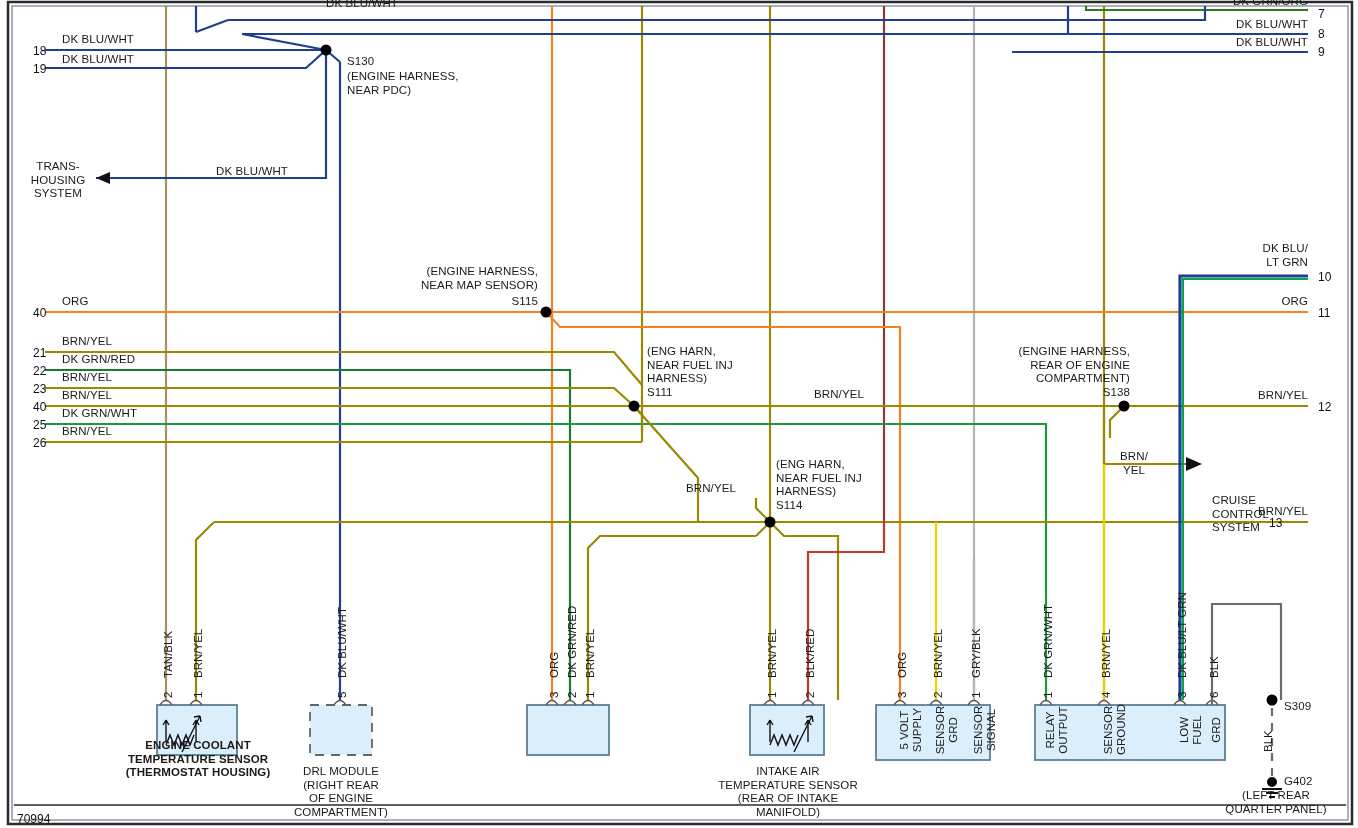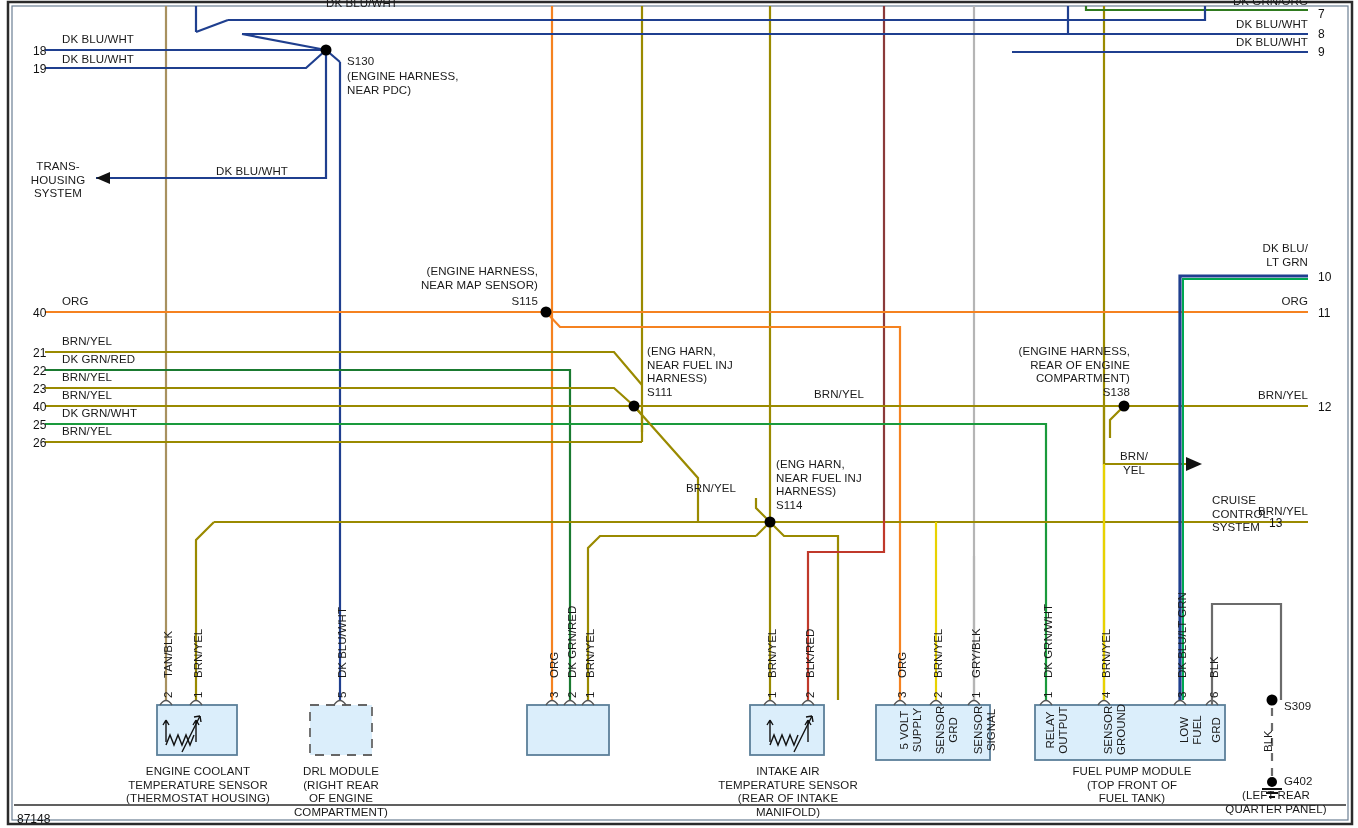--- a/index.html
+++ b/index.html
@@ -295,21 +295,21 @@
   <div class="lbl c" style="left: 1108px; top: 438px; width: 52px; white-space: pre-line; margin-top: 12px;">BRN/
 YEL</div>
 
   <div class="lbl" style="left:814px;top:388px;">BRN/YEL</div>
   <div class="lbl" style="left:686px;top:482px;">BRN/YEL</div>
 
   <div class="pin" style="left:162px;top:698px;">2</div>
   <div class="vlbl" style="left:162px;top:678px;">TAN/BLK</div>
   <div class="pin" style="left:192px;top:698px;">1</div>
   <div class="vlbl" style="left:192px;top:678px;">BRN/YEL</div>
-  <div class="lbl c" style="left: 120px; top: 765px; width: 156px; white-space: pre-line;">ENGINE COOLANT
+  <div class="lbl c" style="left: 120px; top: 739px; width: 156px; white-space: pre-line; font-weight: bold;">ENGINE COOLANT
 TEMPERATURE SENSOR
 (THERMOSTAT HOUSING)</div>
 
   <div class="pin" style="left:336px;top:698px;">5</div>
   <div class="vlbl" style="left:336px;top:678px;">DK BLU/WHT</div>
   <div class="lbl c" style="left: 283px; top: 765px; width: 116px; white-space: pre-line;">DRL MODULE
 (RIGHT REAR
 OF ENGINE
 COMPARTMENT)</div>
 
@@ -357,19 +357,16 @@
 
   <div class="pin" style="left:1176px;top:698px;">3</div>
   <div class="vlbl" style="left:1176px;top:678px;">DK BLU/LT GRN</div>
   <div class="boxtxt" style="left: 1178px; top: 755px; width: 50px; white-space: pre-line;">LOW
 FUEL</div>
 
   <div class="pin" style="left:1208px;top:698px;">6</div>
   <div class="vlbl" style="left:1208px;top:678px;">BLK</div>
   <div class="boxtxt" style="left:1210px;top:755px;width:50px;">GRD</div>
 
-  <div class="lbl c" style="left: 1052px; top: 765px; width: 160px; white-space: pre-line;">FUEL PUMP MODULE
-(TOP FRONT OF
-FUEL TANK)</div>
-
-  <div class="corner">87148</div>
+
+  <div class="corner">70994</div>
 
 </div>
 
 </body></html>

